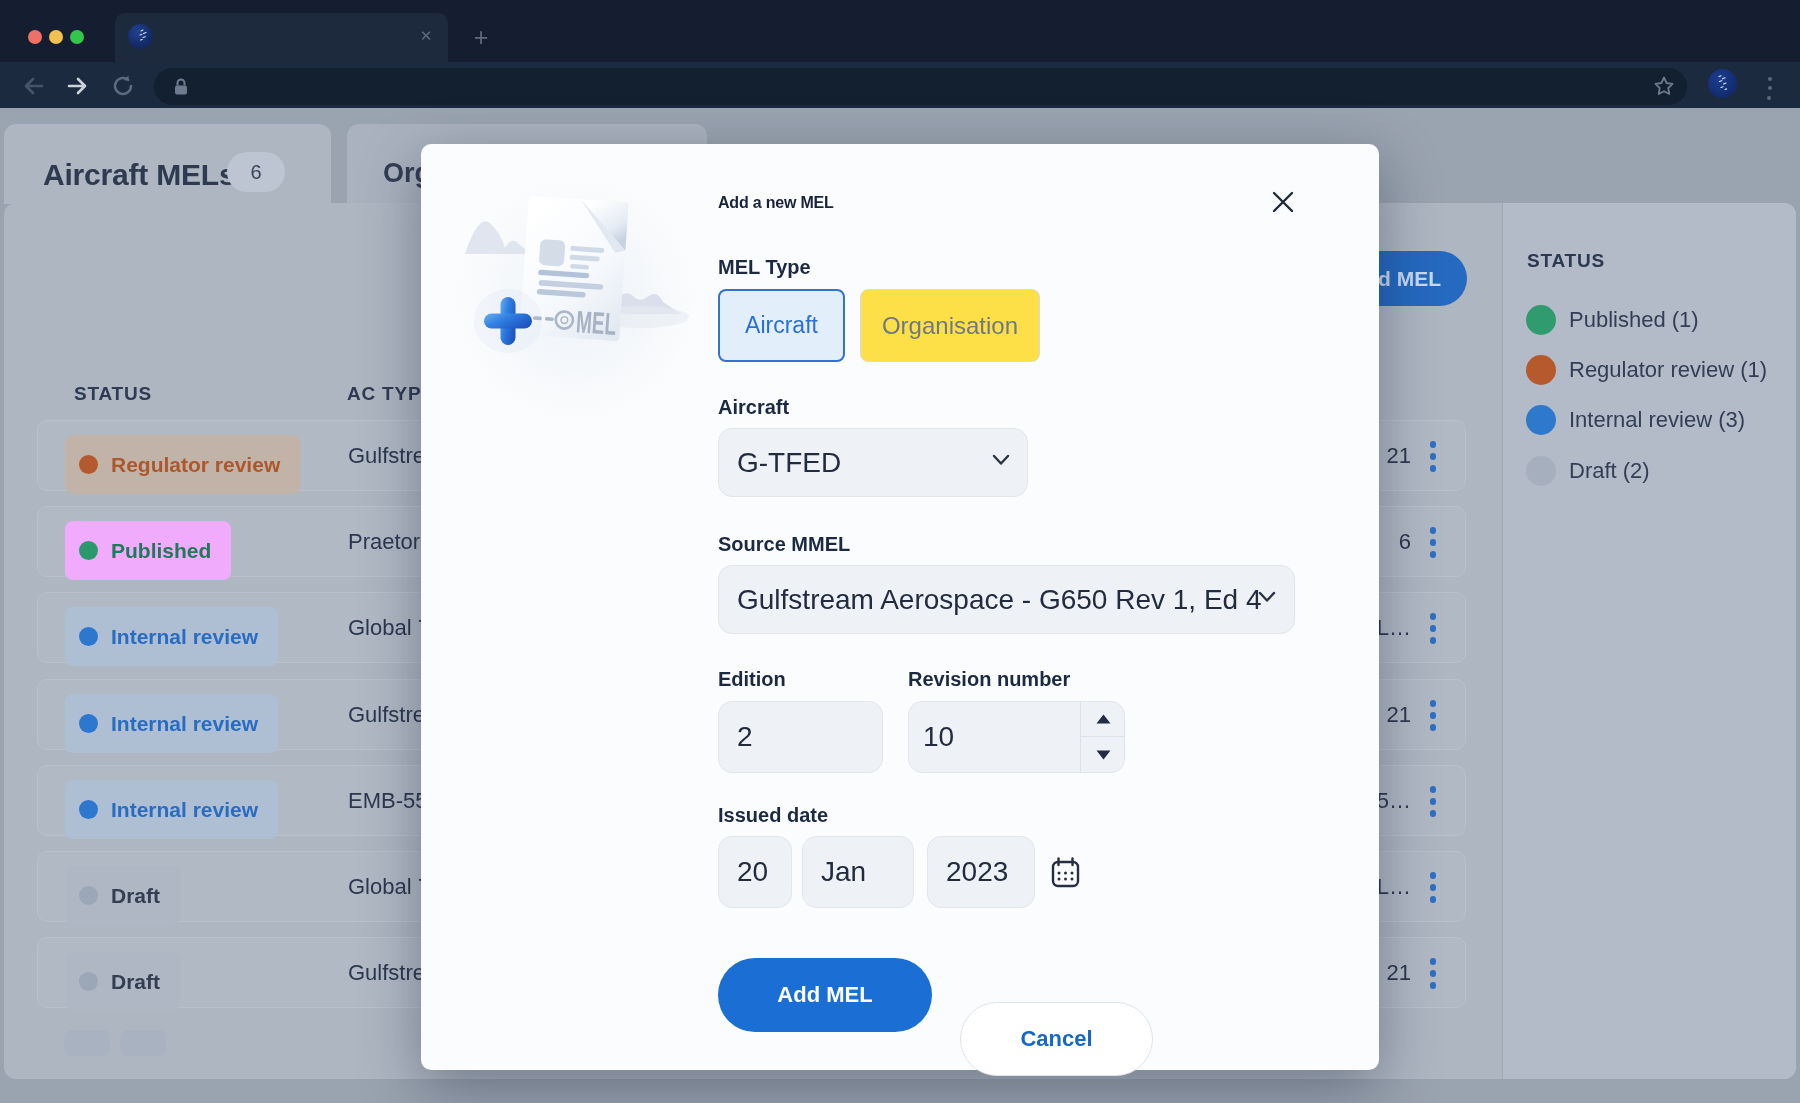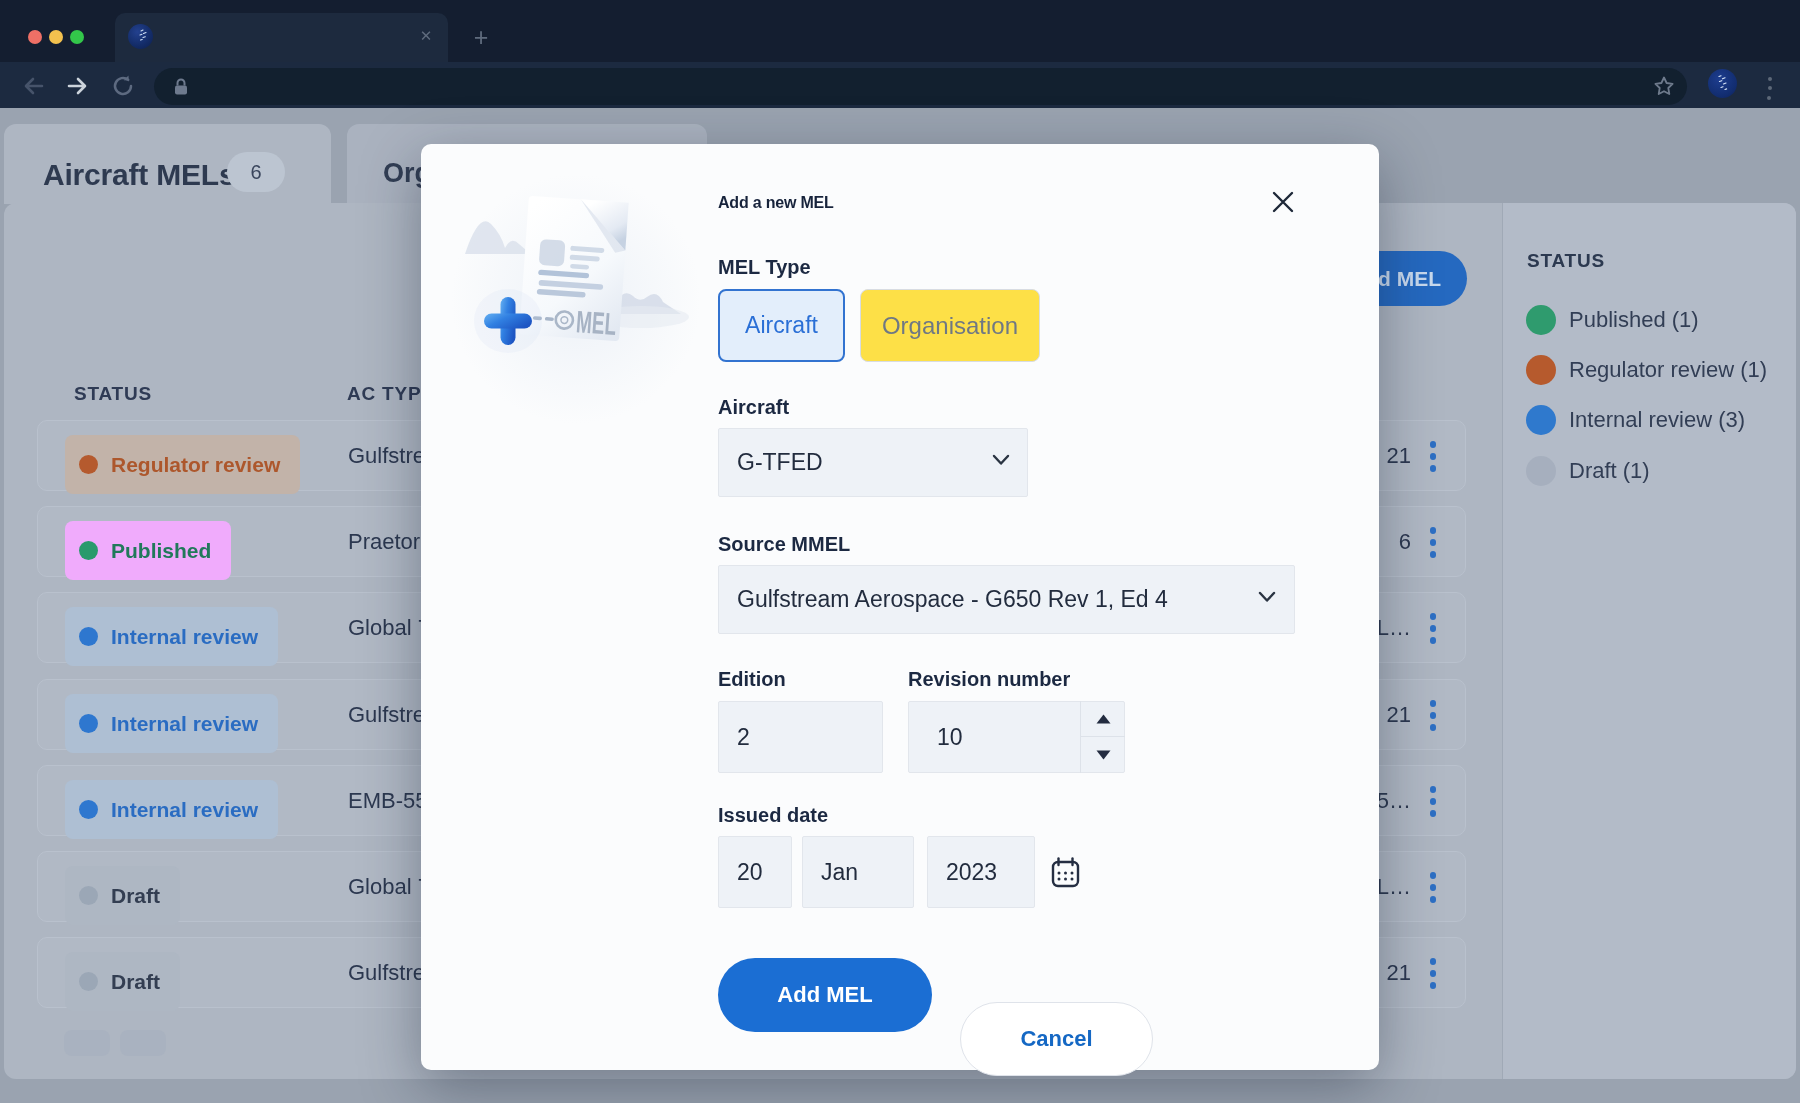--- a/index.html
+++ b/index.html
@@ -43,21 +43,21 @@
   .leg span { font-size:22px; color:#323e55; }
   .ghost { background:#a9b2c0; border-radius:8px; }
 
   
   .modal { left:421px; top:144px; width:958px; height:926px; background:#fbfcfd; border-radius:10px; box-shadow:0 18px 60px rgba(15,25,45,0.38); }
   .m { position:absolute; }
   .mtitle { left:297px; top:45px; line-height:28px; font-size:16px; font-weight:700; color:#17233b; letter-spacing:-0.2px; }
   .label { font-size:20px; font-weight:700; color:#1c2942; }
   .segA { left:297px; top:145px; width:127px; height:73px; border:2px solid #3273d0; border-radius:8px; background:#e3eefb; color:#2a6fd6; font-size:23px; display:flex; align-items:center; justify-content:center; }
   .segB { left:439px; top:145px; width:180px; height:73px; border:1px solid #d8dce2; border-radius:8px; background:#fde047; color:#6f7884; font-size:24px; display:flex; align-items:center; justify-content:center; }
-  .input { background:#eef2f7; border:1px solid #e2e6ec; border-radius:2px; color:#222c3e; font-size:23px; display:flex; align-items:center; }
+  .input { background:#eef2f7; border:1px solid #e2e6ec; border-radius:14px; color:#222c3e; font-size:28px; display:flex; align-items:center; }
   .btn-add { left:297px; top:814px; width:214px; height:74px; border-radius:37px; background:#1b6ed3; color:#fff; font-size:22px; font-weight:700; display:flex; align-items:center; justify-content:center; }
   .btn-cancel { left:539px; top:814px; width:193px; height:74px; border-radius:37px; background:#fff; border:1.5px solid #dfe3ea; color:#1568c4; font-size:22px; font-weight:600; display:flex; align-items:center; justify-content:center;margin-top:44px; }
 </style>
 </head>
 <body>
 
 <div class="abs tabstrip"></div>
 <div class="abs dot tl1"></div>
 <div class="abs dot tl2"></div>
 <div class="abs dot tl3"></div>
@@ -219,21 +219,21 @@
 <div class="abs leg" style="top:355px;">
     <i class="ldot" style="background:#b65a2d;"></i>
     <span>Regulator review (1)</span>
   </div>
 <div class="abs leg" style="top:405px;">
     <i class="ldot" style="background:#2f79cd;"></i>
     <span>Internal review (3)</span>
   </div>
 <div class="abs leg" style="top:456px;">
     <i class="ldot" style="background:#a6afbe;"></i>
-    <span>Draft (1)</span>
+    <span>Draft (2)</span>
   </div>
 
 <div class="abs modal">
 
   <svg class="m" style="left:30px;top:30px;" width="270" height="250" viewBox="0 0 270 250">
     <defs>
       <linearGradient id="sheet" x1="0.15" y1="0" x2="0.85" y2="1">
         <stop offset="0" stop-color="#ffffff"></stop>
         <stop offset="0.6" stop-color="#f6f9fc"></stop>
         <stop offset="1" stop-color="#e3e9f2"></stop>
@@ -298,21 +298,21 @@
 
   <div class="m label" style="left:297px;top:389px;">Source MMEL</div>
   <div class="m input" style="left:297px;top:421px;width:577px;height:69px;padding-left:18px;">Gulfstream Aerospace - G650 Rev 1, Ed 4</div>
   <svg class="m" style="left:837px;top:447px;" width="18" height="12" viewBox="0 0 18 12">
     <path d="M2 2 L9 9.5 L16 2" stroke="#2a3442" stroke-width="2.4" fill="none" stroke-linecap="round" stroke-linejoin="round"></path>
   </svg>
 
   <div class="m label" style="left:297px;top:524px;">Edition</div>
   <div class="m label" style="left:487px;top:524px;">Revision number</div>
   <div class="m input" style="left:297px;top:557px;width:165px;height:72px;padding-left:18px;">2</div>
-  <div class="m input" style="left:487px;top:557px;width:217px;height:72px;padding-left:28px;">10</div>
+  <div class="m input" style="left:487px;top:557px;width:217px;height:72px;padding-left:14px;">10</div>
   <div class="m" style="left:659px;top:557px;width:45px;height:72px;border-left:1px solid #dde2e9;">
     <div style="height:36px;border-bottom:1px solid #dde2e9;display:flex;align-items:center;justify-content:center;">
       <svg width="17" height="12" viewBox="0 0 17 12">
           <path d="M8.5 1.5 L15.5 10.5 L1.5 10.5 Z" fill="#232c40"></path>
         </svg>
     </div>
     <div style="height:36px;display:flex;align-items:center;justify-content:center;">
       <svg width="17" height="12" viewBox="0 0 17 12">
           <path d="M1.5 1.5 L15.5 1.5 L8.5 10.5 Z" fill="#232c40"></path>
         </svg>

